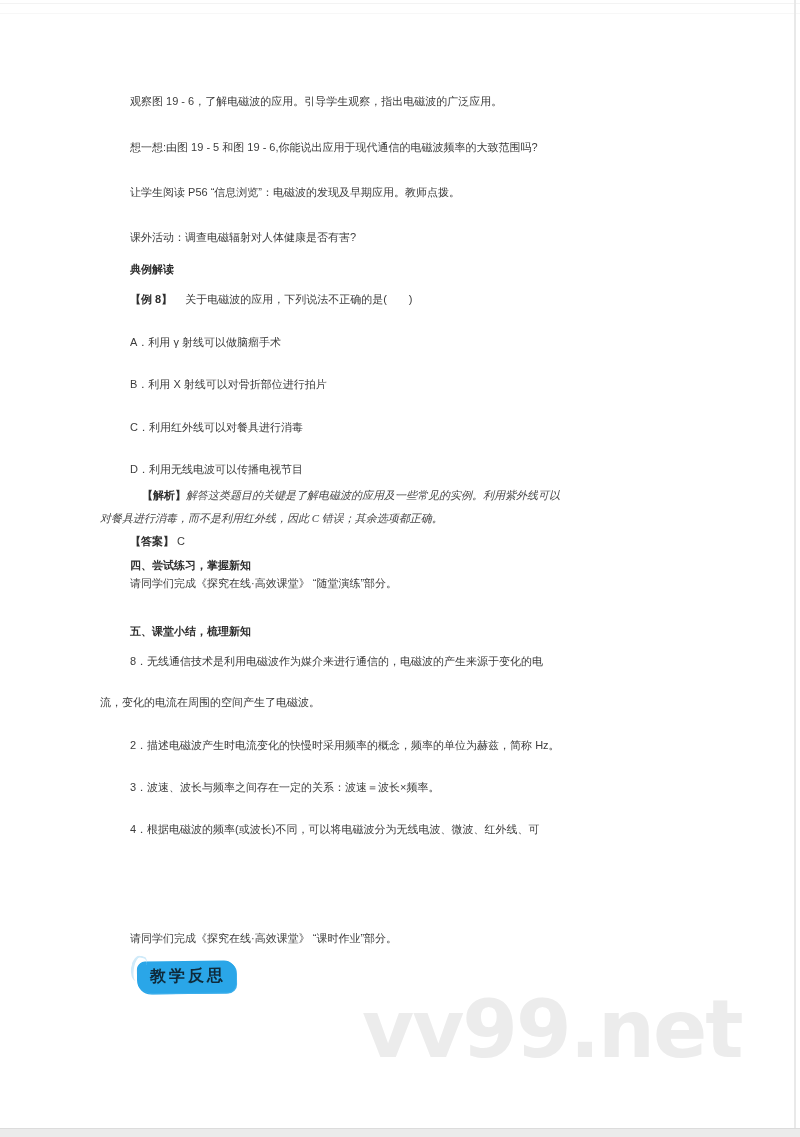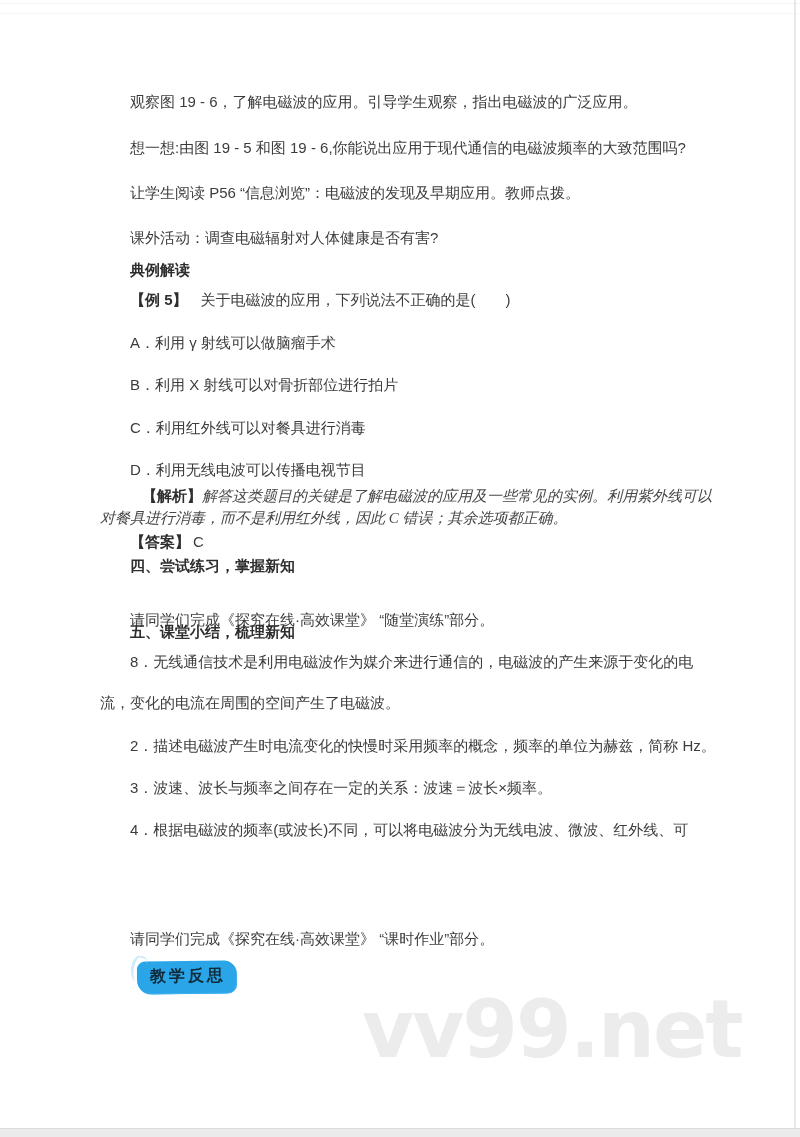--- a/index.html
+++ b/index.html
@@ -3,21 +3,21 @@
 <meta charset="utf-8">
 <style>
   html,body { margin:0; padding:0; background:#ffffff; }
   .page {
     position:relative; width:800px; height:1137px; background:#ffffff;
     font-family:"Liberation Sans","DejaVu Sans",sans-serif;
     color:#3c3c3c; overflow:hidden;
   }
   .ln {
     position:absolute; left:100px; width:600px; margin:0;
-    font-size:15px; line-height:19px; white-space:nowrap;
+    font-size:11px; line-height:19px; white-space:nowrap;
   }
   .indent { text-indent:30px; }
   .indent-lg { text-indent:42px; }
   .bold { font-weight:700; color:#2e2e2e; }
   .kai {
     font-family:"Liberation Serif","DejaVu Serif",serif;
     font-style:italic; color:#474747;
   }
   .example-q { margin-left:13px; }
   .answer-val { margin-left:3px; }
@@ -61,39 +61,39 @@
   <div class="edge-right"></div>
 
   <p class="ln indent" style="top:92px">观察图 19 - 6，了解电磁波的应用。引导学生观察，指出电磁波的广泛应用。</p>
   <p class="ln indent" style="top:138px">想一想:由图 19 - 5 和图 19 - 6,你能说出应用于现代通信的电磁波频率的大致范围吗?</p>
   <p class="ln indent" style="top:183px">让学生阅读 P56 “信息浏览”：电磁波的发现及早期应用。教师点拨。</p>
   <p class="ln indent" style="top:228px">课外活动：调查电磁辐射对人体健康是否有害?</p>
 
   <p class="ln indent bold" style="top:260px">典例解读</p>
 
   <p class="ln indent" style="top:290px">
-    <span class="bold">【例 5】</span><span class="example-q">关于电磁波的应用，下列说法不正确的是(　　)</span>
+    <span class="bold">【例 8】</span><span class="example-q">关于电磁波的应用，下列说法不正确的是(　　)</span>
   </p>
 
   <p class="ln indent" style="top:333px">A．利用 γ 射线可以做脑瘤手术</p>
   <p class="ln indent" style="top:375px">B．利用 X 射线可以对骨折部位进行拍片</p>
   <p class="ln indent" style="top:418px">C．利用红外线可以对餐具进行消毒</p>
   <p class="ln indent" style="top:460px">D．利用无线电波可以传播电视节目</p>
 
   <p class="ln indent-lg" style="top:486px">
     <span class="bold">【解析】</span><span class="kai">解答这类题目的关键是了解电磁波的应用及一些常见的实例。利用紫外线可以</span>
   </p>
   <p class="ln kai" style="top:509px">对餐具进行消毒，而不是利用红外线，因此 C 错误；其余选项都正确。</p>
 
   <p class="ln indent" style="top:532px">
     <span class="bold">【答案】</span><span class="answer-val">C</span>
   </p>
 
   <p class="ln indent bold" style="top:556px">四、尝试练习，掌握新知</p>
-  <p class="ln indent" style="top:610px">请同学们完成《探究在线·高效课堂》 “随堂演练”部分。</p>
+  <p class="ln indent" style="top:574px">请同学们完成《探究在线·高效课堂》 “随堂演练”部分。</p>
 
   <p class="ln indent bold" style="top:622px">五、课堂小结，梳理新知</p>
   <p class="ln indent" style="top:652px">8．无线通信技术是利用电磁波作为媒介来进行通信的，电磁波的产生来源于变化的电</p>
   <p class="ln" style="top:693px">流，变化的电流在周围的空间产生了电磁波。</p>
   <p class="ln indent" style="top:736px">2．描述电磁波产生时电流变化的快慢时采用频率的概念，频率的单位为赫兹，简称 Hz。</p>
   <p class="ln indent" style="top:778px">3．波速、波长与频率之间存在一定的关系：波速＝波长×频率。</p>
   <p class="ln indent" style="top:820px">4．根据电磁波的频率(或波长)不同，可以将电磁波分为无线电波、微波、红外线、可</p>
 
   <p class="ln indent" style="top:929px">请同学们完成《探究在线·高效课堂》 “课时作业”部分。</p>
 

